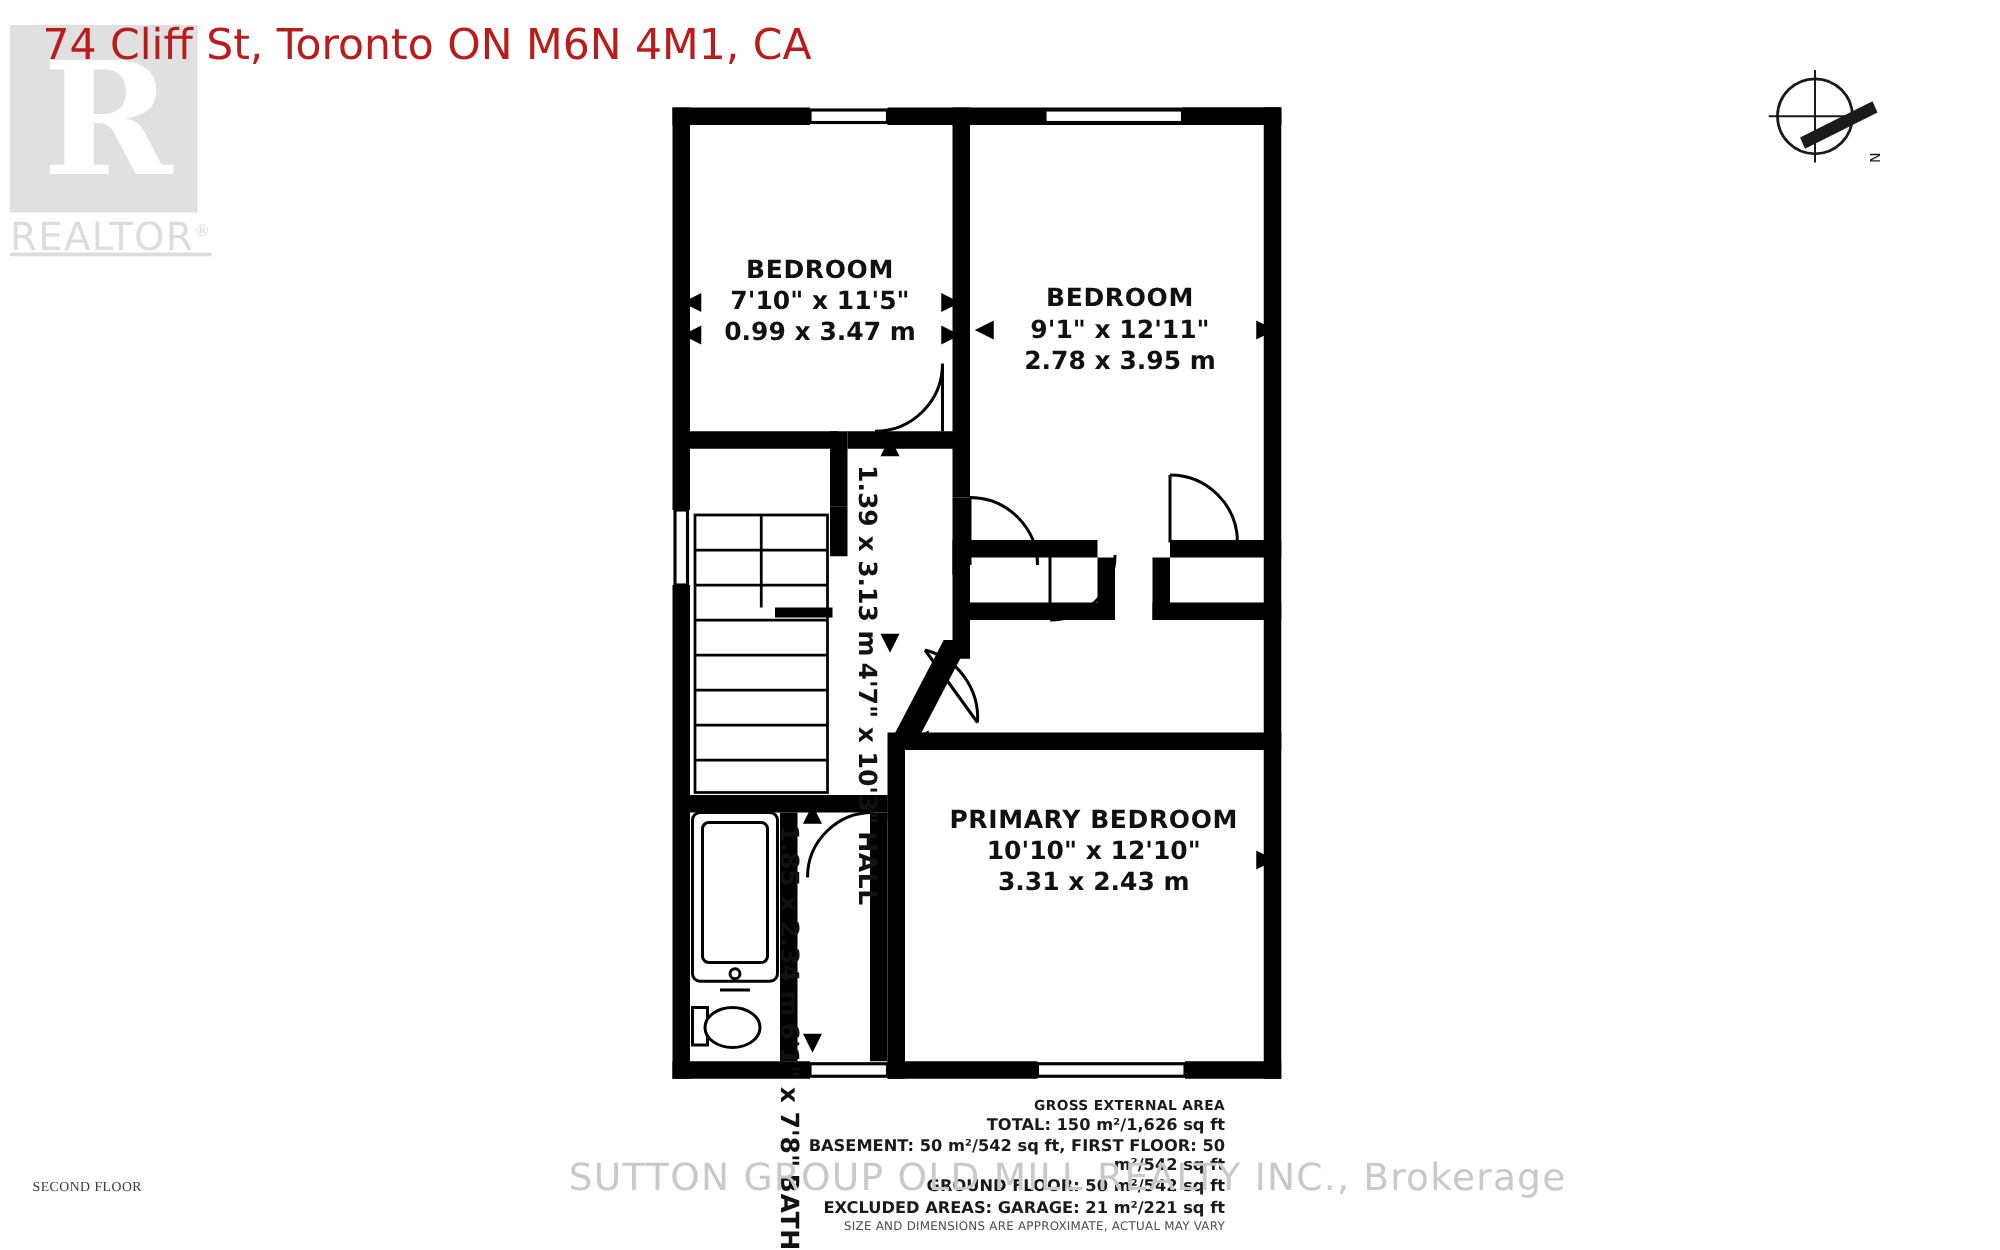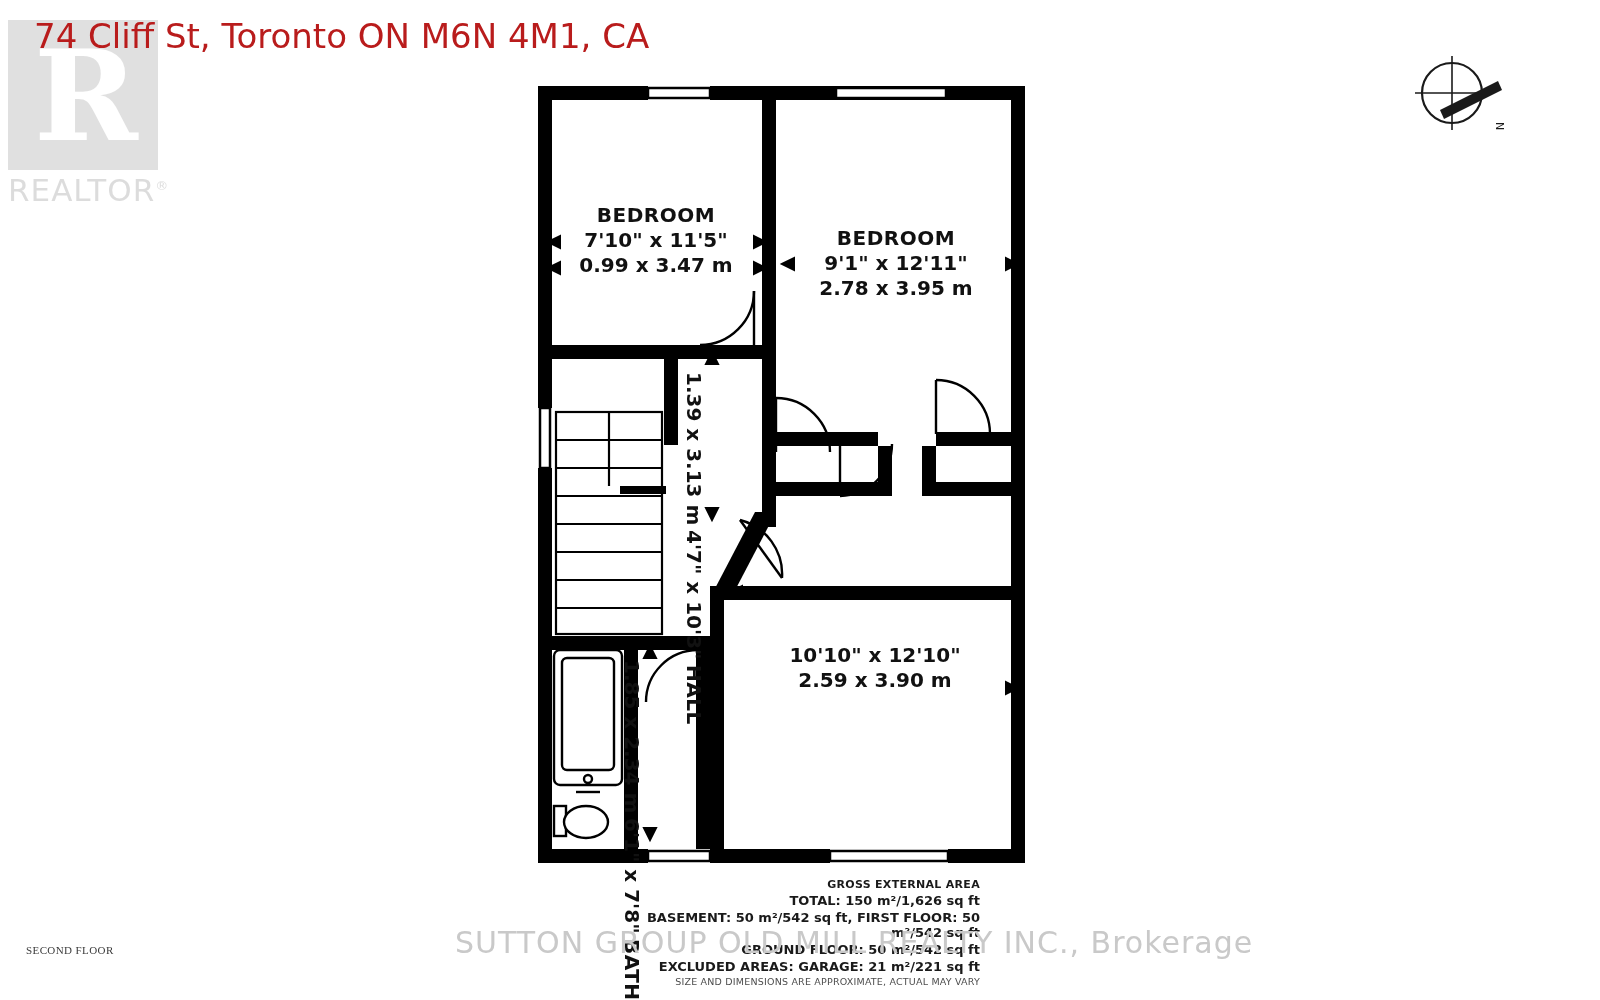--- a/index.html
+++ b/index.html
@@ -57,20 +57,21 @@
     font-family: "DejaVu Serif", serif;
   }
   #realtor-watermark .r-word {
     position: absolute;
     left: 0;
     top: 152px;
     font-size: 31px;
     letter-spacing: 1px;
     color: #8e8e8e;
     font-family: "DejaVu Sans", sans-serif;
+    text-decoration: underline;
   }
   #realtor-watermark .r-word sup {
     font-size: 13px;
   }
 
   
   #compass {
     position: absolute;
     left: 1410px;
     top: 48px;
@@ -334,22 +335,23 @@
   <div class="rl-met">2.78 x 3.95 m</div>
 </div>
 
 <div class="room-label vertical" style="left:681px; top:372px; height:160px;">
   <span class="rl-met">1.39 x 3.13 m</span>
   <span class="rl-imp">4'7" x 10'3"</span>
   <span class="rl-name">HALL</span>
 </div>
 
 <div class="room-label" style="left:720px; top:643px; width:310px;">
+  <div class="rl-name">PRIMARY BEDROOM</div>
   <div class="rl-imp">10'10" x 12'10"</div>
-  <div class="rl-met">2.59 x 3.90 m</div>
+  <div class="rl-met">3.31 x 2.43 m</div>
 </div>
 
 <div class="room-label vertical" style="left:619px; top:660px; height:180px;">
   <span class="rl-met">1.85 x 2.34 m</span>
   <span class="rl-imp">6'1" x 7'8"</span>
   <span class="rl-name">BATHROOM</span>
 </div>
 
 <div id="area-block">
   <div class="ab-head">GROSS EXTERNAL AREA</div>

